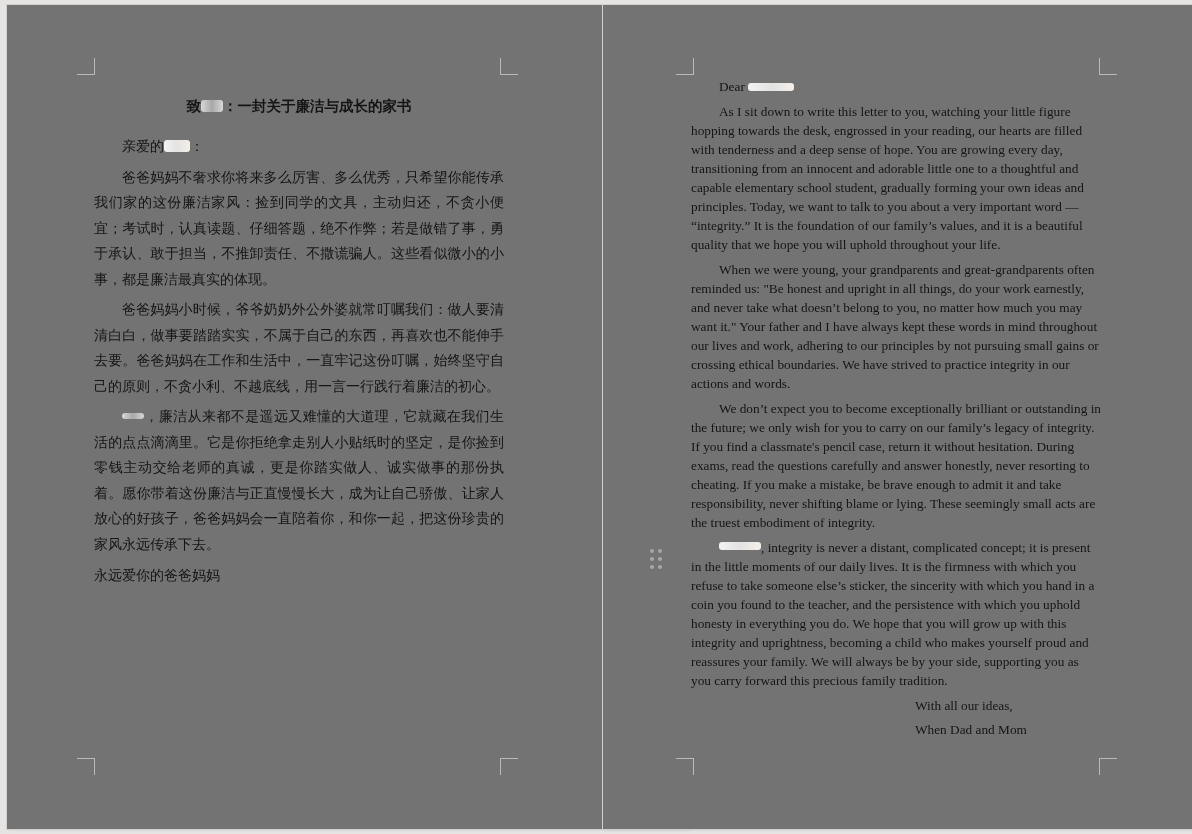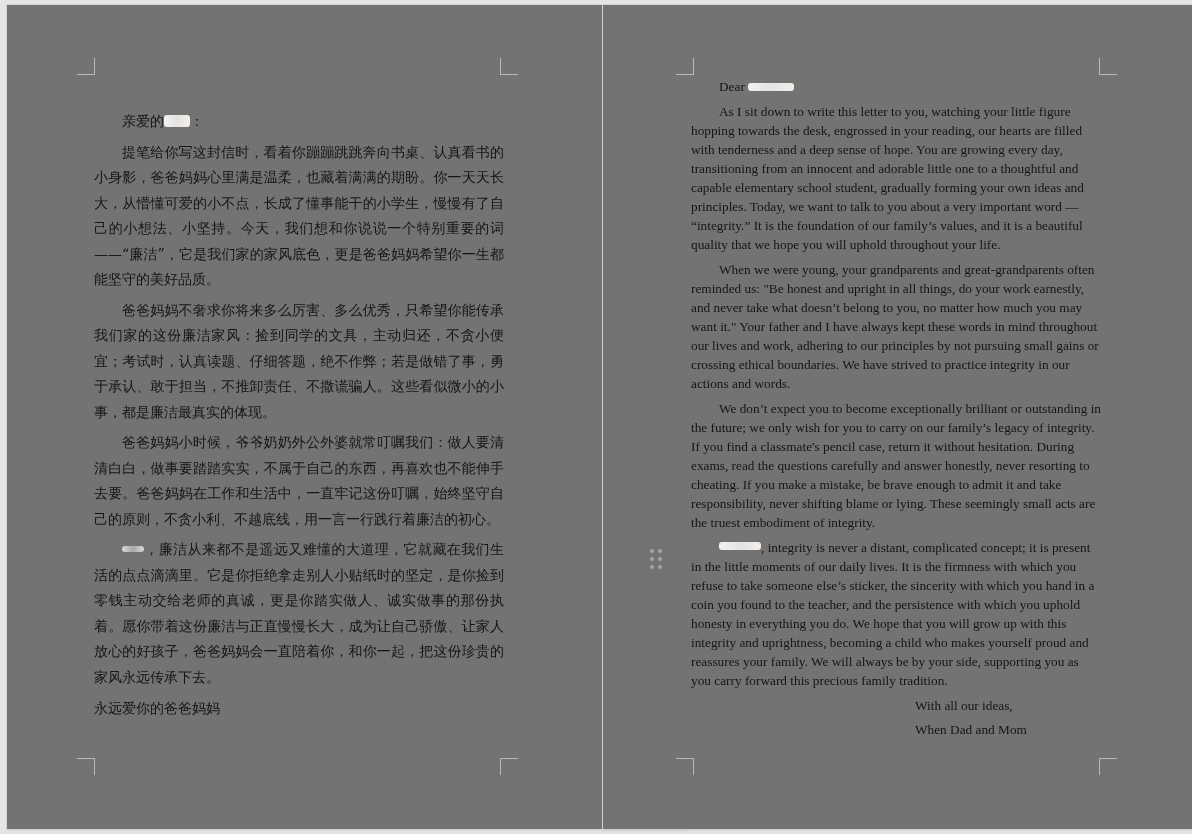--- a/index.html
+++ b/index.html
@@ -128,24 +128,26 @@
 </head>
 <body>
 
 <div class="page" id="page-cn">
   <div class="corner tl" style="left:70px; top:53px;"></div>
   <div class="corner tr" style="left:493px; top:53px;"></div>
   <div class="corner bl" style="left:70px; top:753px;"></div>
   <div class="corner br" style="left:493px; top:753px;"></div>
 
   <div class="cn-body">
+    <div class="cn-title">
+      <span>致</span><span class="redacted dark" style="width:22px;"></span><span>：一封关于廉洁与成长的家书</span>
+    </div>
     <p class="cn-greeting">
       <span>亲爱的</span><span class="redacted" style="width:26px;"></span><span>：</span>
     </p>
-    <p class="cn-p">提笔给你写这封信时，看着你蹦蹦跳跳奔向书桌、认真看书的小身影，爸爸妈妈心里满是温柔，也藏着满满的期盼。你一天天长大，从懵懂可爱的小不点，长成了懂事能干的小学生，慢慢有了自己的小想法、小坚持。今天，我们想和你说说一个特别重要的词——“廉洁”，它是我们家的家风底色，更是爸爸妈妈希望你一生都能坚守的美好品质。</p>
     <p class="cn-p">爸爸妈妈不奢求你将来多么厉害、多么优秀，只希望你能传承我们家的这份廉洁家风：捡到同学的文具，主动归还，不贪小便宜；考试时，认真读题、仔细答题，绝不作弊；若是做错了事，勇于承认、敢于担当，不推卸责任、不撒谎骗人。这些看似微小的小事，都是廉洁最真实的体现。</p>
     <p class="cn-p">爸爸妈妈小时候，爷爷奶奶外公外婆就常叮嘱我们：做人要清清白白，做事要踏踏实实，不属于自己的东西，再喜欢也不能伸手去要。爸爸妈妈在工作和生活中，一直牢记这份叮嘱，始终坚守自己的原则，不贪小利、不越底线，用一言一行践行着廉洁的初心。</p>
     <p class="cn-p">
       <span class="redacted dark" style="width:22px; height:6px; vertical-align:2px;"></span><span>，</span><span>廉洁从来都不是遥远又难懂的大道理，它就藏在我们生活的点点滴滴里。它是你拒绝拿走别人小贴纸时的坚定，是你捡到零钱主动交给老师的真诚，更是你踏实做人、诚实做事的那份执着。愿你带着这份廉洁与正直慢慢长大，成为让自己骄傲、让家人放心的好孩子，爸爸妈妈会一直陪着你，和你一起，把这份珍贵的家风永远传承下去。</span>
     </p>
     <p class="cn-sign">永远爱你的爸爸妈妈</p>
   </div>
 </div>
 
 <div class="page" id="page-en">

